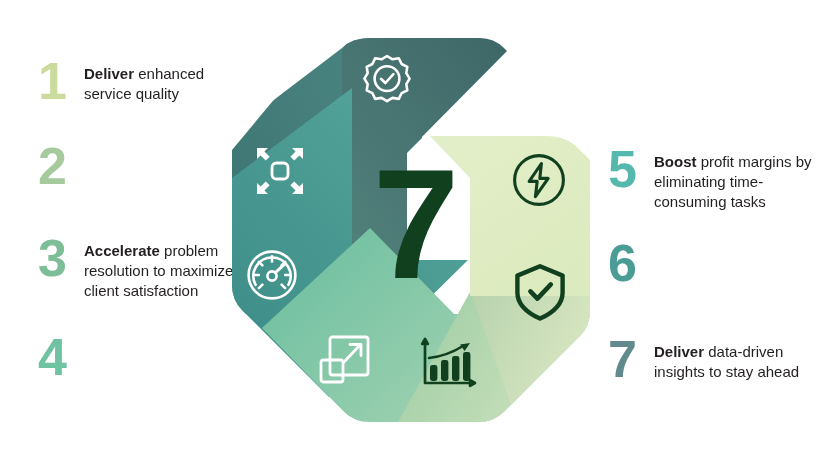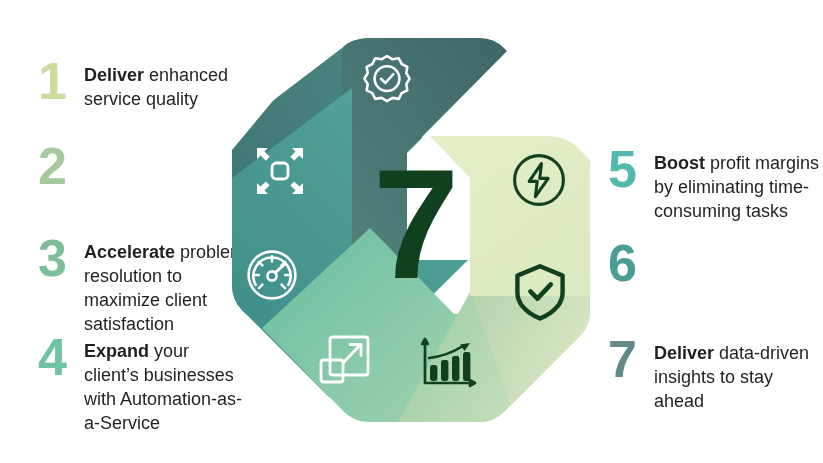--- a/index.html
+++ b/index.html
@@ -36,21 +36,21 @@
     font-size: 52px;
     font-weight: 700;
     line-height: 0.92;
     letter-spacing: -1px;
     width: 46px;
     flex: 0 0 46px;
     text-align: left;
     font-family: "Liberation Sans", sans-serif;
   }
   .item-text {
-    font-size: 18px;
+    font-size: 15px;
     line-height: 1.33;
     color: #231f20;
     padding-top: 6px;
     max-width: 168px;
     word-spacing: 0px;
   }
   .item-text b { font-weight: 700; }
 
   
   .L1 { left: 20px; top: 58px; }
@@ -108,21 +108,20 @@
       <div class="item-num" style="color: rgb(166, 202, 157);">2</div>
     </div>
 
     <div class="item L3">
       <div class="item-num" style="color: rgb(125, 189, 152);">3</div>
       <div class="item-text"><b>Accelerate</b><span> problem resolution to maximize client satisfaction</span></div>
     </div>
 
     <div class="item L4">
       <div class="item-num" style="color: rgb(111, 195, 163);">4</div>
-      <div class="item-text"><b>Expand</b><span> your client’s businesses with Automation-as-a-Service</span></div>
     </div>
 
   </div>
 
   <div class="col col-right">
 
     <div class="item R5">
       <div class="item-num" style="color: rgb(85, 184, 173);">5</div>
       <div class="item-text"><b>Boost</b><span> profit margins by eliminating time-consuming tasks</span></div>
     </div>

